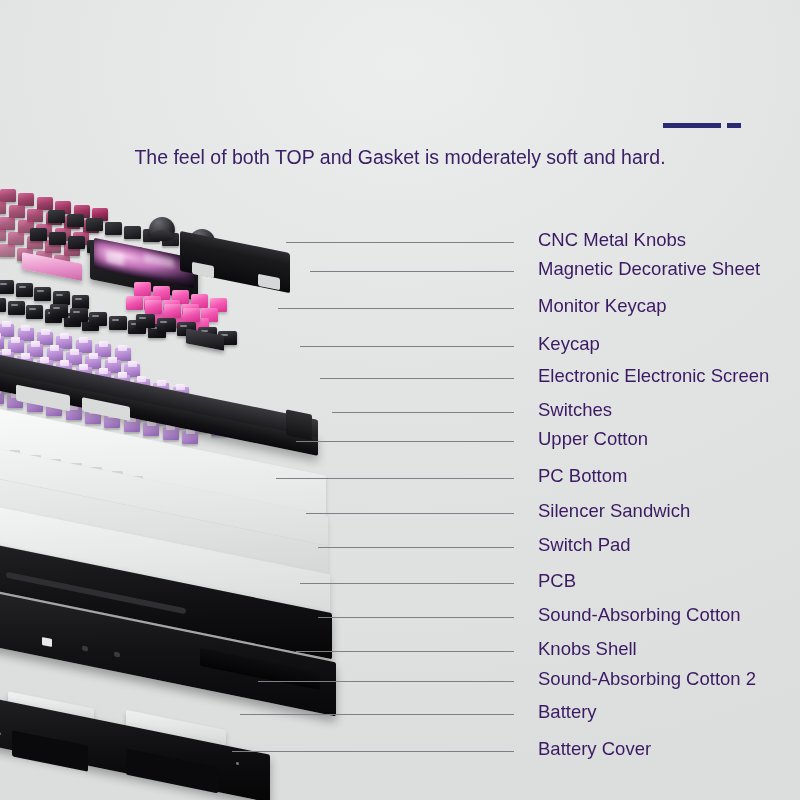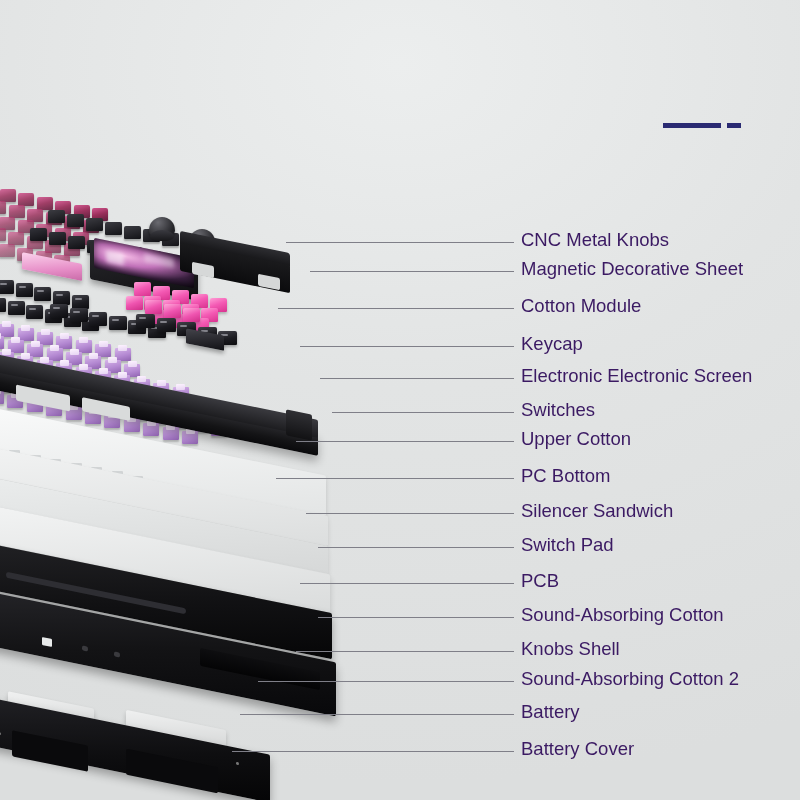--- a/index.html
+++ b/index.html
@@ -32,21 +32,21 @@
   .deco-line .seg1{position:absolute;left:0;top:0;width:58px;height:5px;background:#2a2a72;}
   .deco-line .seg2{position:absolute;left:64px;top:0;width:14px;height:5px;background:#2a2a72;}
   .subtitle{
     position:absolute;left:0;top:145px;width:800px;text-align:center;
     color:#3b2066;font-size:19.5px;line-height:25px;z-index:40;white-space:nowrap;
   }
   
   #callouts{position:absolute;left:0;top:0;width:800px;height:800px;z-index:35;}
   .callout{position:absolute;left:0;width:800px;height:0;}
   .callout .lbl{
-    position:absolute;left:521px;top:-13px;
+    position:absolute;left:538px;top:-13px;
     color:#3b1a63;font-size:18.5px;line-height:22px;white-space:nowrap;
   }
   .leader{position:absolute;height:1px;background:#7f7f88;top:0;}
   
   #art{position:absolute;left:-14px;top:186px;width:600px;height:614px;z-index:10;}
   .layer{position:absolute;transform-origin:0 0;}
   
   .plate{
     position:absolute;transform:skewY(11.5deg);
     border-radius:2px;
@@ -905,21 +905,21 @@
       <div class="callout" style="top: 242px;">
         <div class="leader" style="left: 286px; width: 228px; background: rgb(127, 127, 136);"></div>
         <div class="lbl" style="color: rgb(59, 26, 99);">CNC Metal Knobs</div>
       </div>
       <div class="callout" style="top: 271px;">
         <div class="leader" style="left: 310px; width: 204px; background: rgb(127, 127, 136);"></div>
         <div class="lbl" style="color: rgb(59, 26, 99);">Magnetic Decorative Sheet</div>
       </div>
       <div class="callout" style="top: 308px;">
         <div class="leader" style="left: 278px; width: 236px; background: rgb(127, 127, 136);"></div>
-        <div class="lbl" style="color: rgb(59, 26, 99);">Cotton Module</div>
+        <div class="lbl" style="color: rgb(59, 26, 99);">Monitor Keycap</div>
       </div>
       <div class="callout" style="top: 346px;">
         <div class="leader" style="left: 300px; width: 214px; background: rgb(127, 127, 136);"></div>
         <div class="lbl" style="color: rgb(59, 26, 99);">Keycap</div>
       </div>
       <div class="callout" style="top: 378px;">
         <div class="leader" style="left: 320px; width: 194px; background: rgb(127, 127, 136);"></div>
         <div class="lbl" style="color: rgb(59, 26, 99);">Electronic Electronic Screen</div>
       </div>
       <div class="callout" style="top: 412px;">
@@ -968,15 +968,16 @@
       </div>
     </div>
 
 
   <div class="deco-line">
     <div class="seg1"></div>
     <div class="seg2"></div>
   </div>
 
   <div class="subtitle">
+    <div>The feel of both TOP and Gasket is moderately soft and hard.</div>
   </div>
 
 </div>
 
 </body></html>

